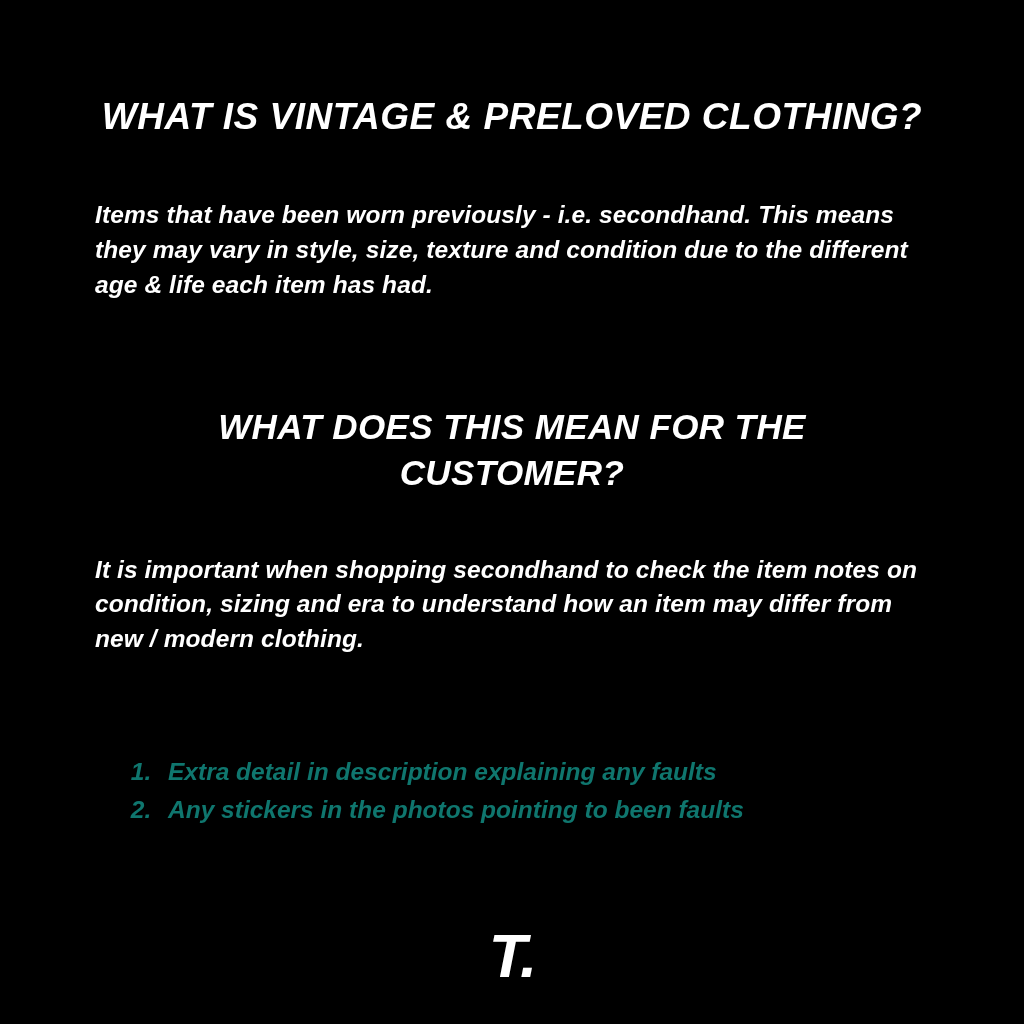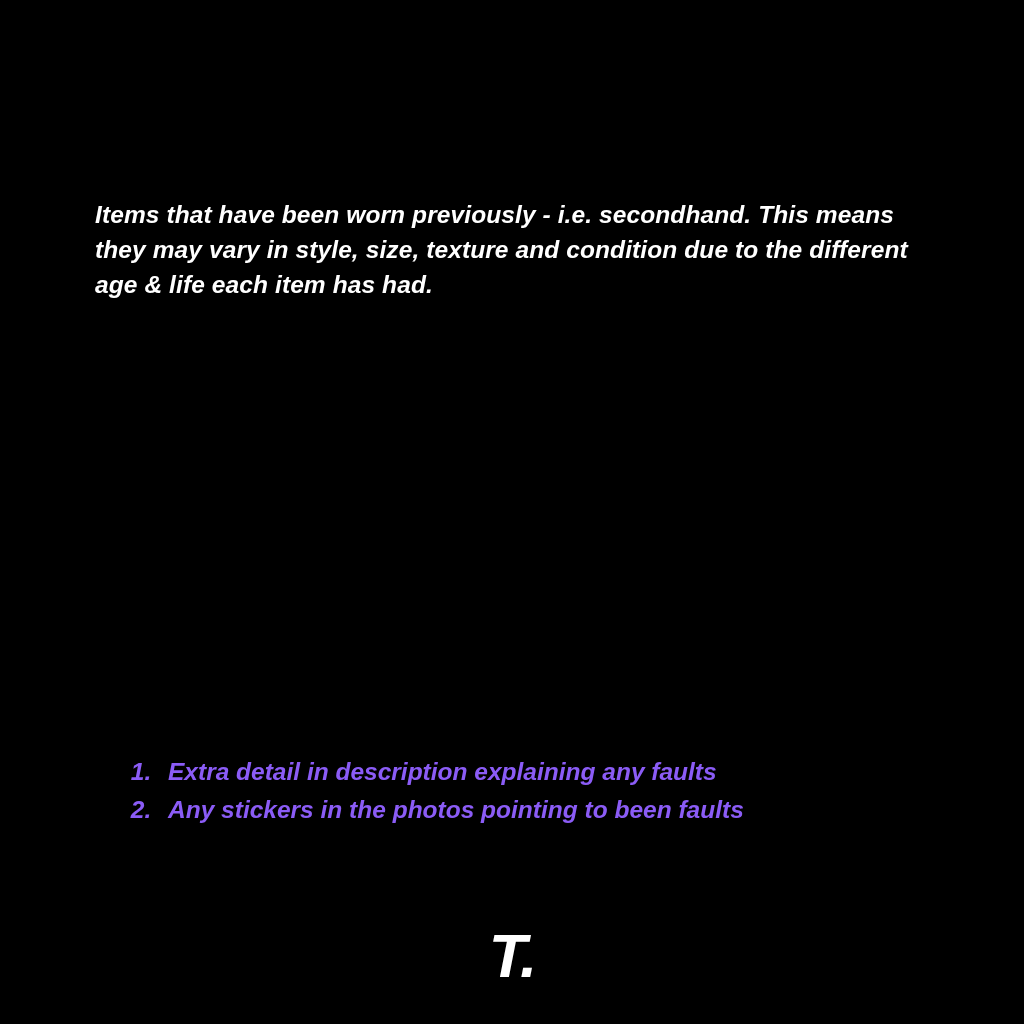--- a/index.html
+++ b/index.html
@@ -76,21 +76,21 @@
     position: absolute;
     left: 118px;
     top: 753px;
     width: 860px;
     margin: 0;
     padding: 0 0 0 40px;
     font-size: 24.5px;
     font-weight: bold;
     font-style: italic;
     line-height: 1.57;
-    color: #8b5cf6;
+    color: #0f766e;
     list-style-position: outside;
   }
   .list li {
     padding-left: 10px;
   }
   .logo {
     position: absolute;
     left: 0;
     top: 925px;
     width: 1024px;
@@ -101,24 +101,27 @@
     line-height: 1;
     color: #ffffff;
     letter-spacing: -2px;
   }
 </style>
 </head>
 <body>
 
 <div class="page">
 
+  <h1 class="heading-main">WHAT IS VINTAGE &amp; PRELOVED CLOTHING?</h1>
 
   <p class="para para-1">Items that have been worn previously - i.e. secondhand. This means they may vary in style, size, texture and condition due to the different age &amp; life each item has had.</p>
 
+  <h2 class="heading-sub">WHAT DOES THIS MEAN FOR THE CUSTOMER?</h2>
 
+  <p class="para para-2">It is important when shopping secondhand to check the item notes on condition, sizing and era to understand how an item may differ from new / modern clothing.</p>
 
 
   <ol class="list">
     <li>Extra detail in description explaining any faults</li>
     <li>Any stickers in the photos pointing to been faults</li>
   </ol>
 
   <div class="logo">T.</div>
 
 </div>

